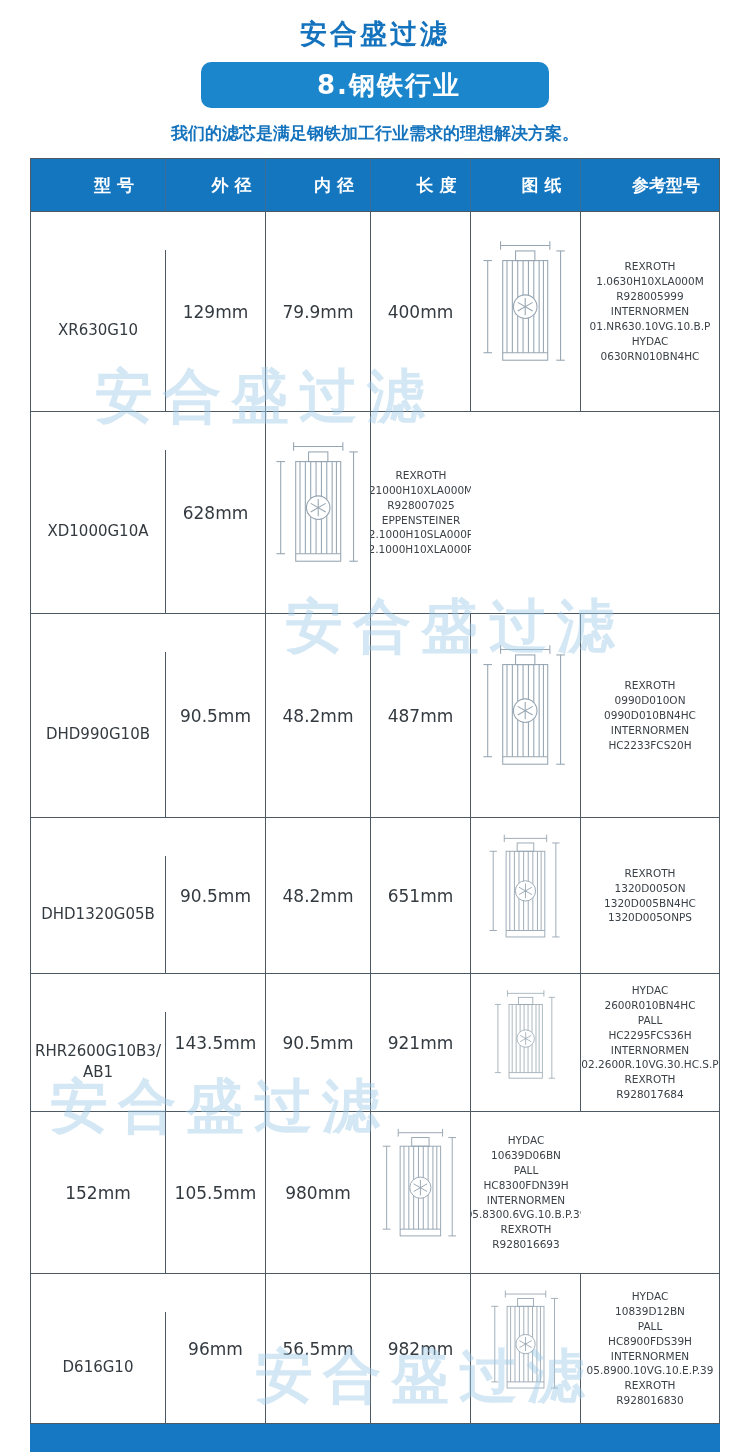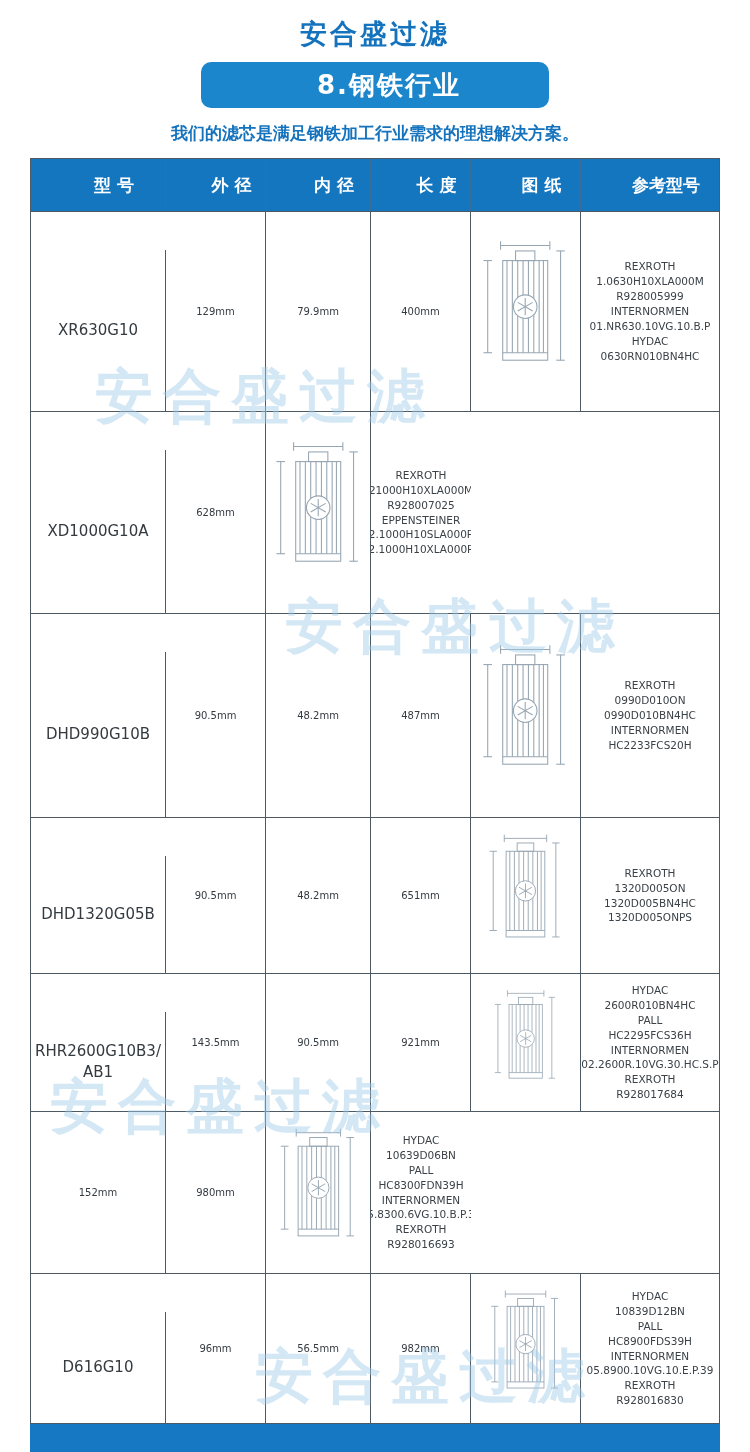--- a/index.html
+++ b/index.html
@@ -43,21 +43,21 @@
   .trow:nth-child(1) { height:200px; }
   .trow:nth-child(2) { height:202px; }
   .trow:nth-child(3) { height:204px; }
   .trow:nth-child(4) { height:156px; }
   .trow:nth-child(5) { height:138px; }
   .trow:nth-child(6) { height:162px; }
   .trow:nth-child(7) { height:150px; }
   .cell {
     display:flex; flex-direction:column; align-items:center; justify-content:center;
     border-right:1px solid #4d5a64;
-    color:#333a40; font-size:10px; text-align:center;
+    color:#333a40; font-size:17px; text-align:center;
     padding:4px; overflow:hidden;
   }
   .cell:last-child { border-right:none; }
   .cell.model { font-size:15px; word-break:break-all; line-height:1.35;margin-top:38px; }
   .cell.refs { font-size:10.5px; line-height:1.42; color:#3a4147; }
   .ref-line { white-space:nowrap; }
   .drawing-svg { height:calc(100% - 18px); max-height:150px; }
   .footer-bar {
     width:690px; height:40px; margin:0 auto;
     background:#1677c2;
@@ -323,20 +323,21 @@
             <div class="ref-line">HC2295FCS36H</div>
             <div class="ref-line">INTERNORMEN</div>
             <div class="ref-line">02.2600R.10VG.30.HC.S.P</div>
             <div class="ref-line">REXROTH</div>
             <div class="ref-line">R928017684</div>
           </div>
   </div>
 
   <div class="trow">
     <div class="cell">152mm</div>
+    <div class="cell">105.5mm</div>
     <div class="cell">980mm</div>
     <div class="cell">
       <svg class="drawing-svg" viewBox="0 0 90 140">
         <g stroke="#97a6b2" fill="none" stroke-width="1">
           <line x1="22" y1="8" x2="68" y2="8"></line>
           <line x1="22" y1="4" x2="22" y2="12"></line>
           <line x1="68" y1="4" x2="68" y2="12"></line>
           <rect x="36" y="13" width="18" height="9"></rect>
           <rect x="24" y="22" width="42" height="93"></rect>
           <line x1="28" y1="22" x2="28" y2="108"></line>

